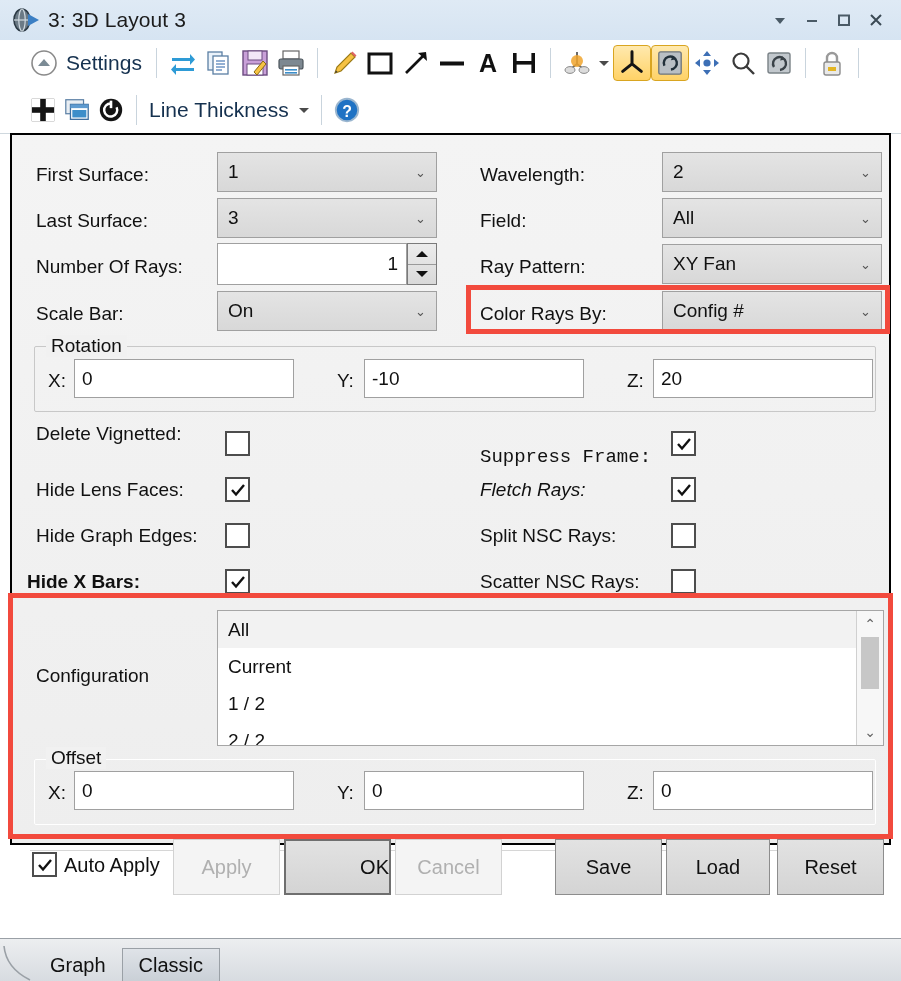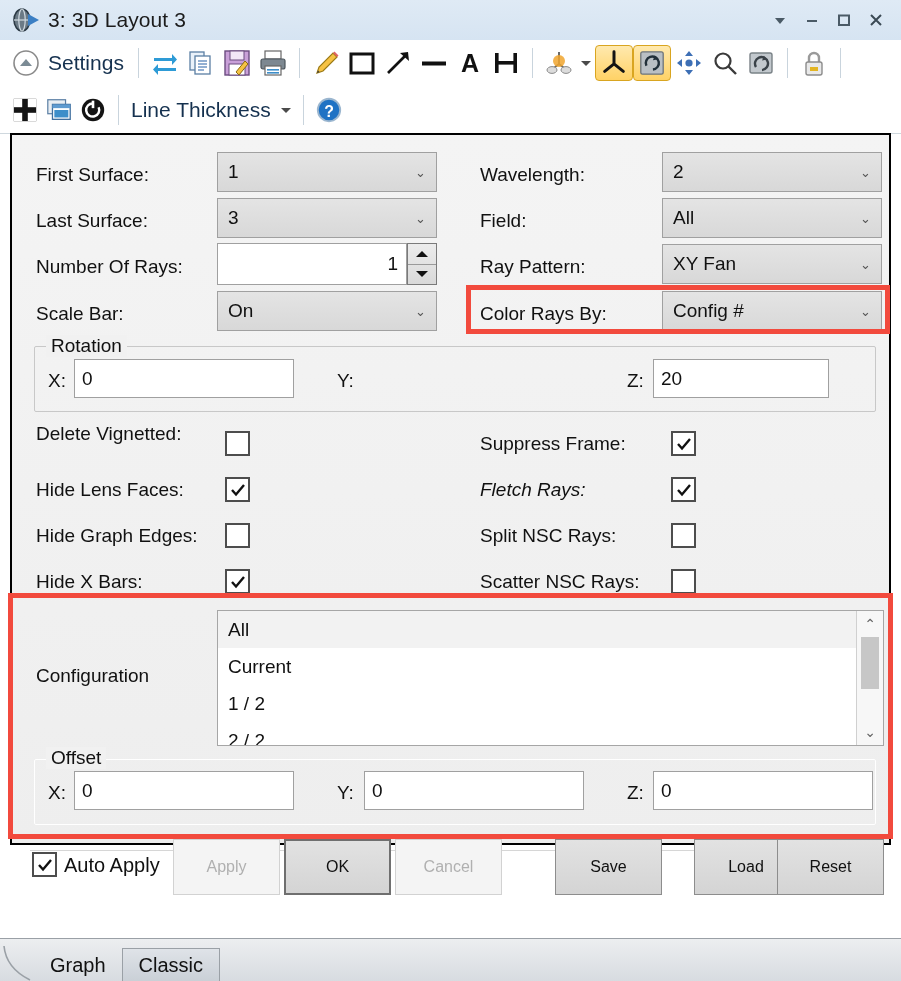--- a/index.html
+++ b/index.html
@@ -56,21 +56,21 @@
     position: absolute;
     left: 0; top: 40px;
     width: 901px; height: 93px;
     background: #ffffff;
     border-bottom: 1px solid #cfd8de;
   }
   .tb-row {
     height: 46px;
     display: flex;
     align-items: center;
-    padding-left: 8px;
+    padding-left: 26px;
     box-sizing: border-box;
   }
   .tb-item {
     display: flex;
     align-items: center;
     justify-content: center;
     height: 40px;
     min-width: 30px;
     padding: 0 3px;
     box-sizing: border-box;
@@ -247,29 +247,29 @@
     box-sizing: border-box;
     pointer-events: none;
   }
 
   
   .btn {
     box-sizing: border-box;
     background: linear-gradient(to bottom,#e2e2e2,#d4d4d4);
     border: 1px solid #8d8d8d;
     display: flex; align-items: center; justify-content: center;
-    font-size: 16px;
+    font-size: 20px;
     color: #111;
   }
   .btn.disabled {
     background: #f4f4f4;
     border-color: #d2d2d2;
     color: #b0b0b0;
   }
-  .btn.strong { border: 2px solid #6f6f6f; }
+  .btn.strong { border: 2px solid #6f6f6f; justify-content: flex-end; }
 
   
   #tabstrip {
     position: absolute;
     left: 0; top: 938px;
     width: 901px; height: 43px;
     background: linear-gradient(to bottom,#eceef0,#d7dbe0);
     border-top: 1px solid #9aa0a6;
     display: flex;
     align-items: flex-end;
@@ -604,47 +604,50 @@
 
     <div class="abs groupbox" style="left:22px; top:211px; width:842px; height:66px;"></div>
     <div class="group-title" style="left:34px; top:200px;">Rotation</div>
 
     <div class="abs field-label" style="left:36px; top:235px;">X:</div>
     <div class="abs tinput" style="left:62px; top:224px; width:220px; height:39px;">
       <span>0</span>
     </div>
 
     <div class="abs field-label" style="left:325px; top:235px;">Y:</div>
+    <div class="abs tinput" style="left:352px; top:224px; width:220px; height:39px;">
+      <span>-10</span>
+    </div>
 
     <div class="abs field-label" style="left:615px; top:235px;">Z:</div>
-    <div class="abs tinput" style="left:641px; top:224px; width:176px; height:39px;">
+    <div class="abs tinput" style="left:641px; top:224px; width:220px; height:39px;">
       <span>20</span>
     </div>
 
     <div class="abs field-label" style="left:24px; top:288px;">Delete Vignetted:</div>
     <div class="abs cbox" style="left:213px; top:296px;"></div>
 
     <div class="abs field-label" style="left:24px; top:344px;">Hide Lens Faces:</div>
     <div class="abs cbox" style="left:213px; top:342px;">
       <svg class="tick" viewBox="0 0 16 16">
           <path d="M2 8 L6 12.5 L14 3" stroke="#111" stroke-width="2.4" fill="none"></path>
         </svg>
     </div>
 
     <div class="abs field-label" style="left:24px; top:390px;">Hide Graph Edges:</div>
     <div class="abs cbox" style="left:213px; top:388px;"></div>
 
-    <div class="abs field-label" style="left:24px; top:436px;">Hide X Bars:</div>
+    <div class="abs field-label" style="left:15px; top:436px;font-weight:bold;">Hide X Bars:</div>
     <div class="abs cbox" style="left:213px; top:434px;">
       <svg class="tick" viewBox="0 0 16 16">
           <path d="M2 8 L6 12.5 L14 3" stroke="#111" stroke-width="2.4" fill="none"></path>
         </svg>
     </div>
 
-    <div class="abs field-label" style="left:468px; top:298px;">Suppress Frame:</div>
+    <div class="abs field-label" style="left:468px; top:311px;font-family:Liberation Mono, monospace;">Suppress Frame:</div>
     <div class="abs cbox" style="left:659px; top:296px;">
       <svg class="tick" viewBox="0 0 16 16">
           <path d="M2 8 L6 12.5 L14 3" stroke="#111" stroke-width="2.4" fill="none"></path>
         </svg>
     </div>
 
     <div class="abs field-label" style="left:468px; top:344px;font-style:italic;">Fletch Rays:</div>
     <div class="abs cbox" style="left:659px; top:342px;">
       <svg class="tick" viewBox="0 0 16 16">
           <path d="M2 8 L6 12.5 L14 3" stroke="#111" stroke-width="2.4" fill="none"></path>
@@ -706,21 +709,21 @@
     <div class="abs btn strong" style="left:272px; top:704px; width:107px; height:56px;">
       <span>OK</span>
     </div>
     <div class="abs btn disabled" style="left:383px; top:704px; width:107px; height:56px;">
       <span>Cancel</span>
     </div>
 
     <div class="abs btn" style="left:543px; top:704px; width:107px; height:56px;">
       <span>Save</span>
     </div>
-    <div class="abs btn" style="left:682px; top:704px; width:104px; height:56px;">
+    <div class="abs btn" style="left:654px; top:704px; width:104px; height:56px;">
       <span>Load</span>
     </div>
     <div class="abs btn" style="left:765px; top:704px; width:107px; height:56px;">
       <span>Reset</span>
     </div>
 
   </div>
 </div>
 
 <div class="hl" style="left:466px; top:285px; width:424px; height:49px;"></div>

